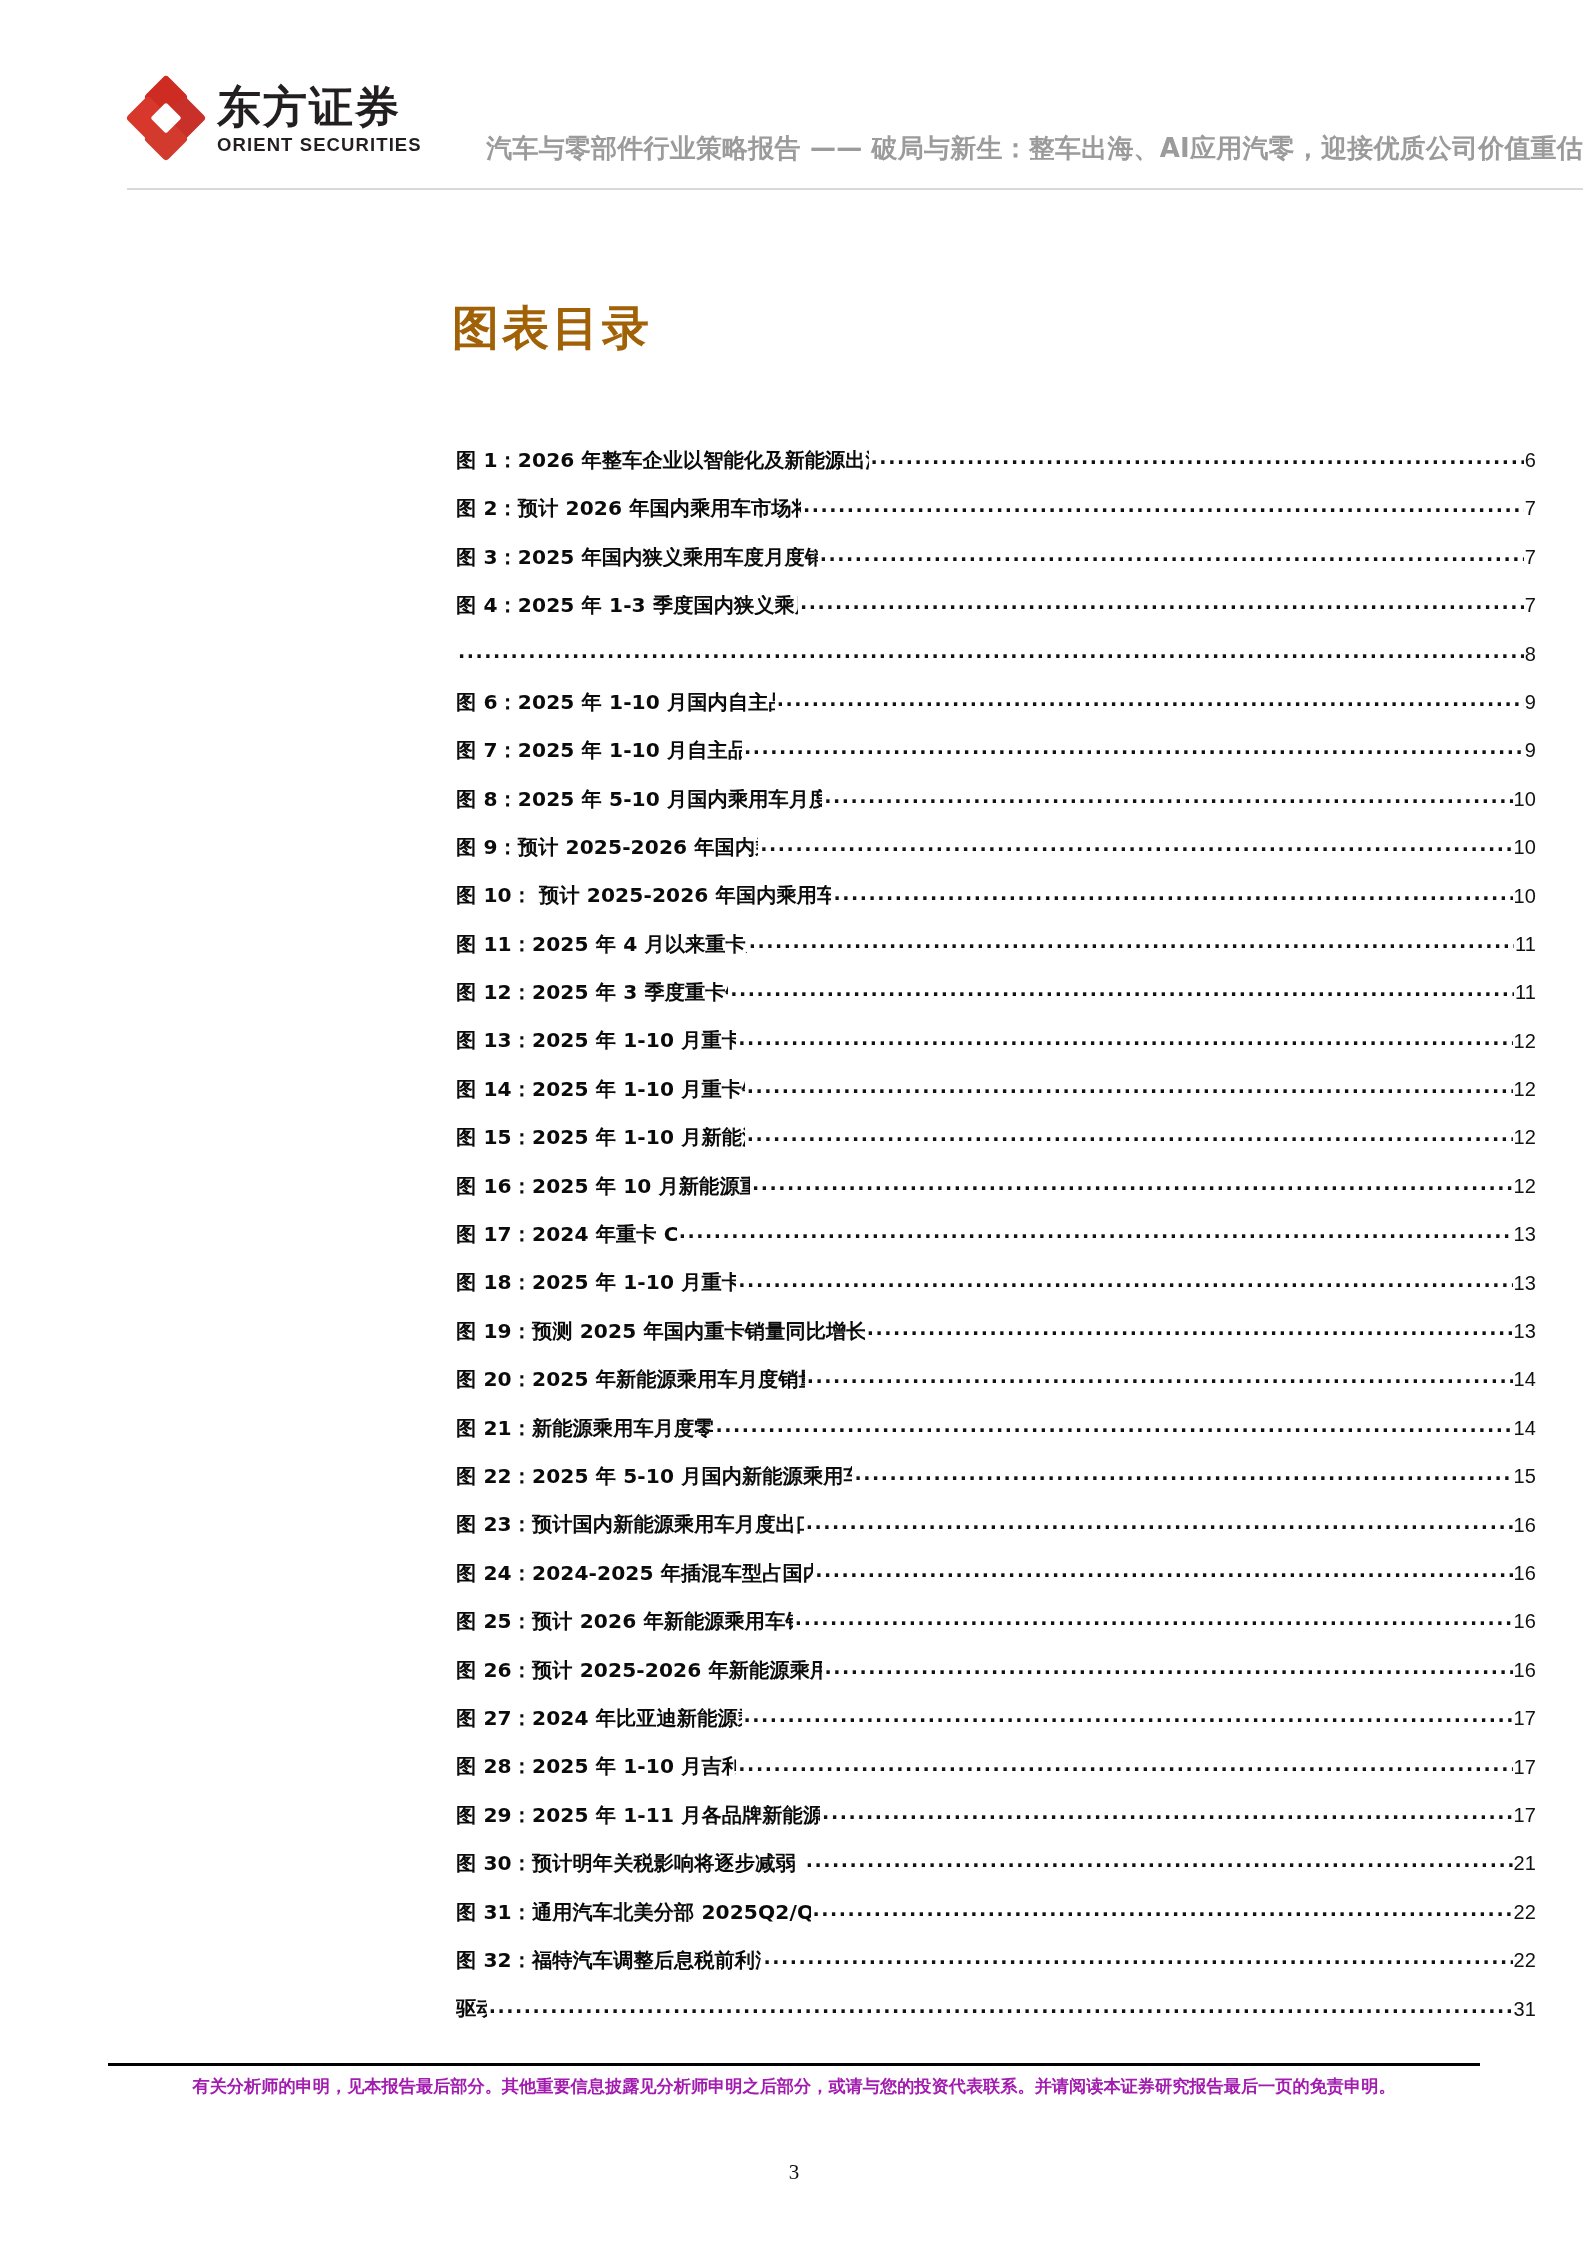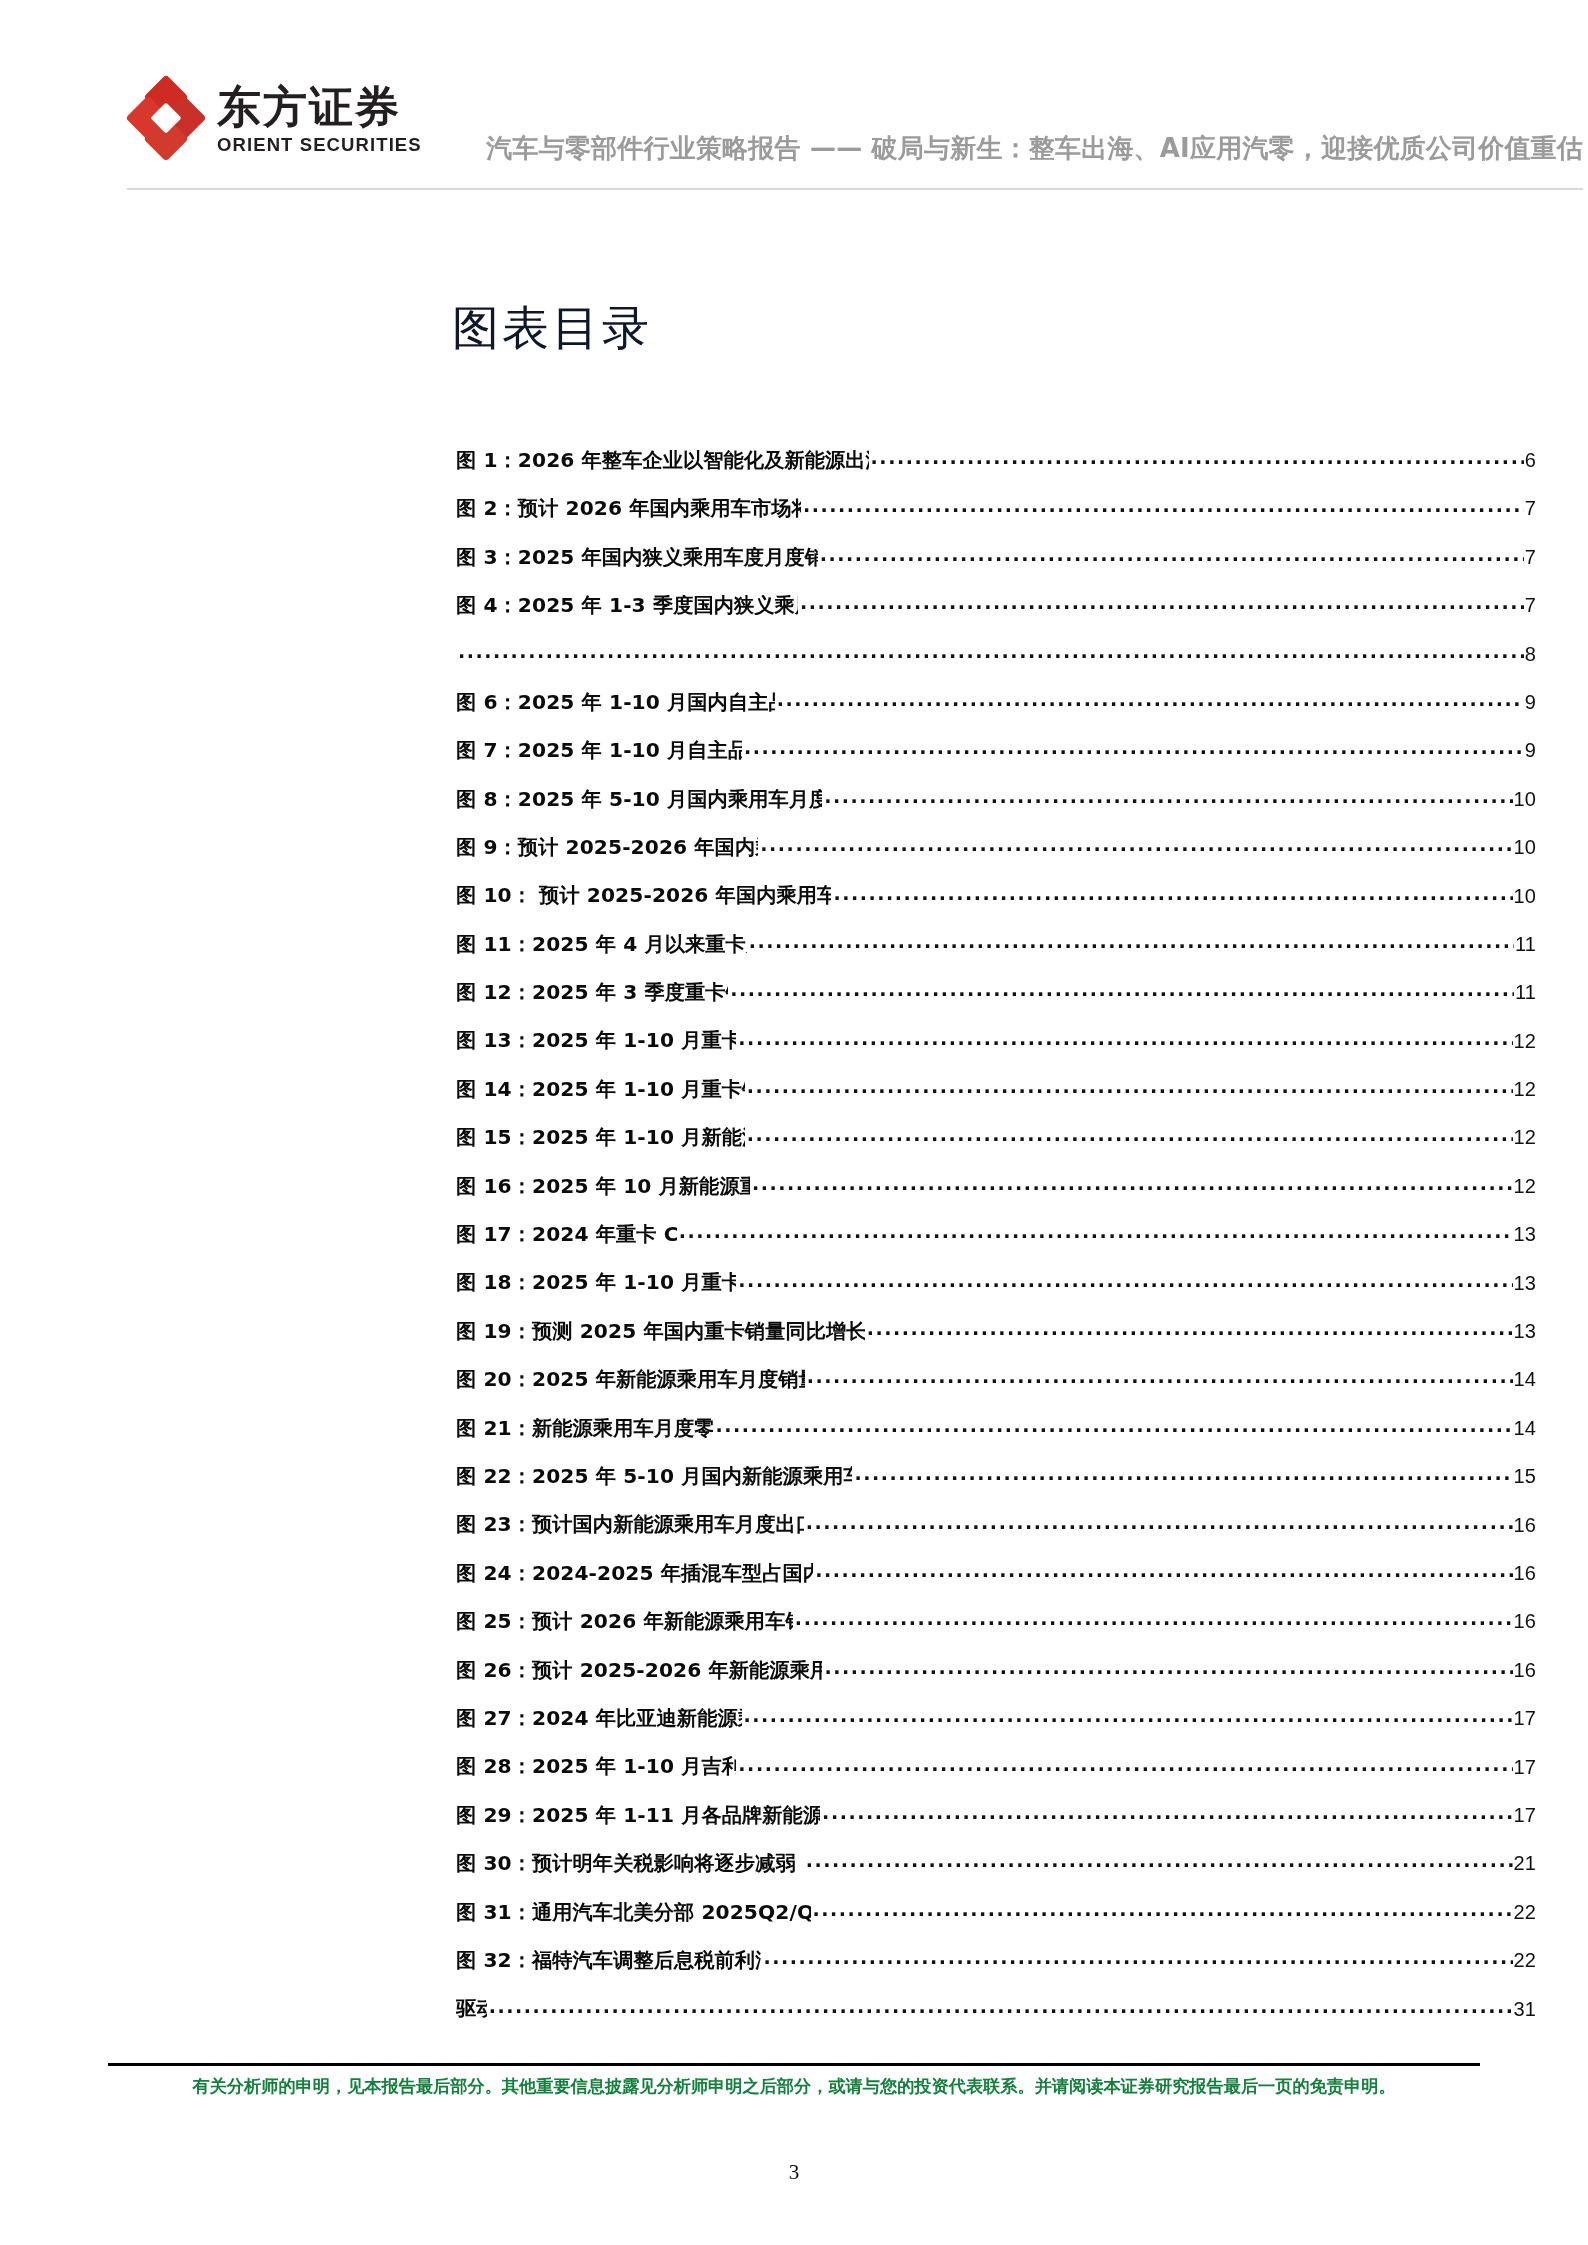--- a/index.html
+++ b/index.html
@@ -98,22 +98,22 @@
     background: #D9D9D9;
   }
 
   
   .toc-title {
     position: absolute;
     left: 452px;
     top: 304px;
     font-family: "DejaVu Sans", sans-serif;
     font-size: 47px;
-    font-weight: normal;
-    color: #0f172a;
+    font-weight: bold;
+    color: #a16207;
     letter-spacing: 3px;
     line-height: 1;
   }
 
   
   .toc-list {
     position: absolute;
     left: 456px;
     top: 448px;
     width: 1080px;
@@ -182,21 +182,21 @@
   }
   .footer-disclaimer {
     position: absolute;
     left: 0;
     right: 0;
     top: 2074px;
     text-align: center;
     font-family: "DejaVu Sans", sans-serif;
     font-size: 17.2px;
     font-weight: bold;
-    color: #15803d;
+    color: #a21caf;
     letter-spacing: 0px;
   }
   .page-number {
     position: absolute;
     left: 0;
     right: 0;
     top: 2160px;
     text-align: center;
     font-family: "Liberation Serif", serif;
     font-size: 21px;

